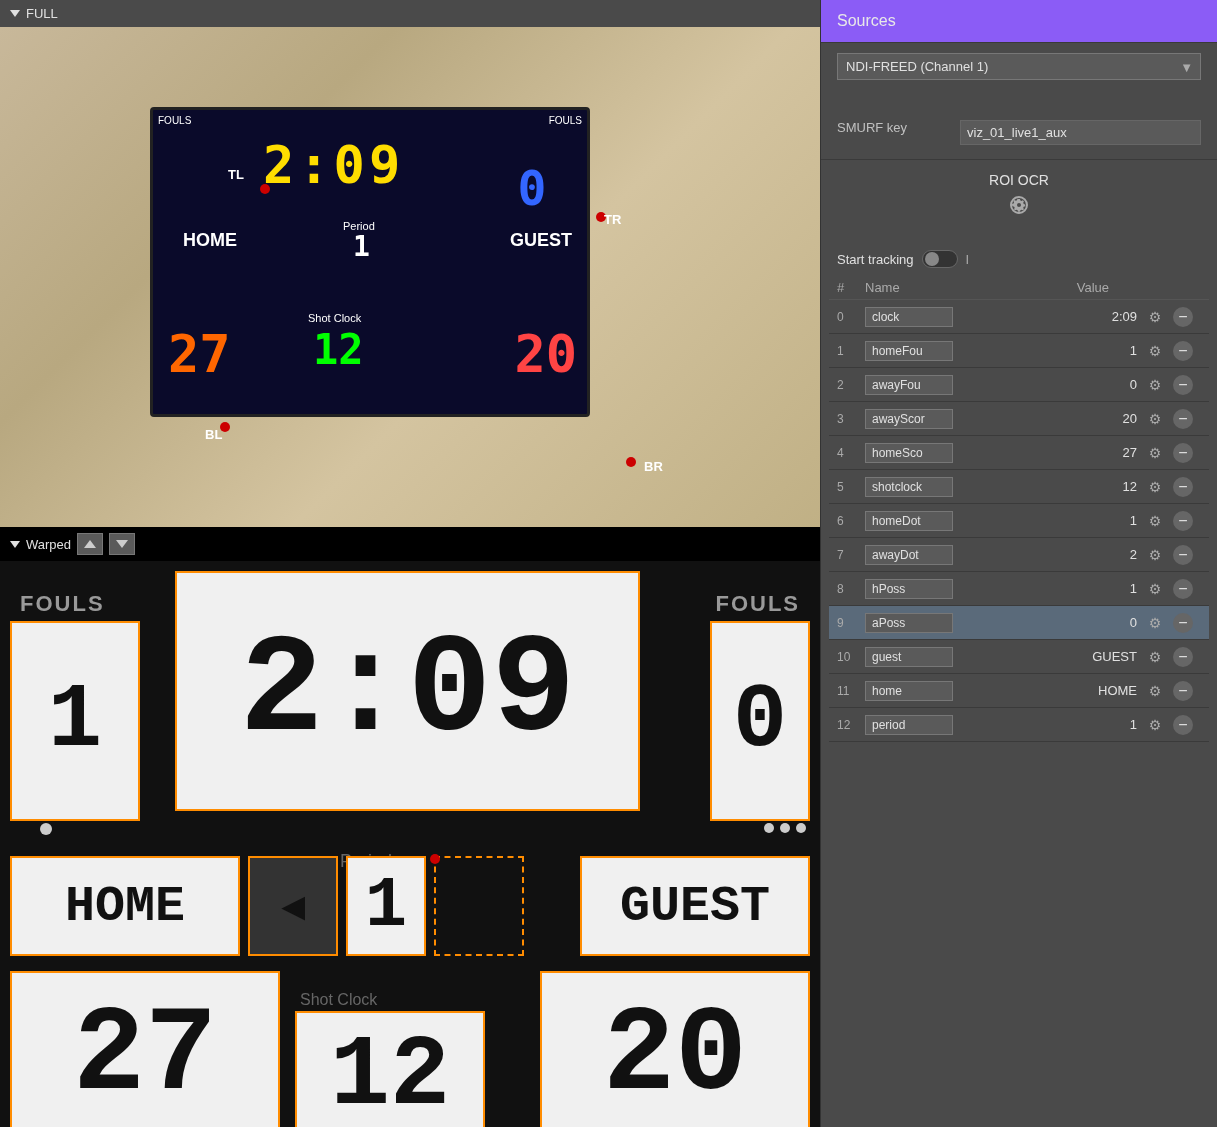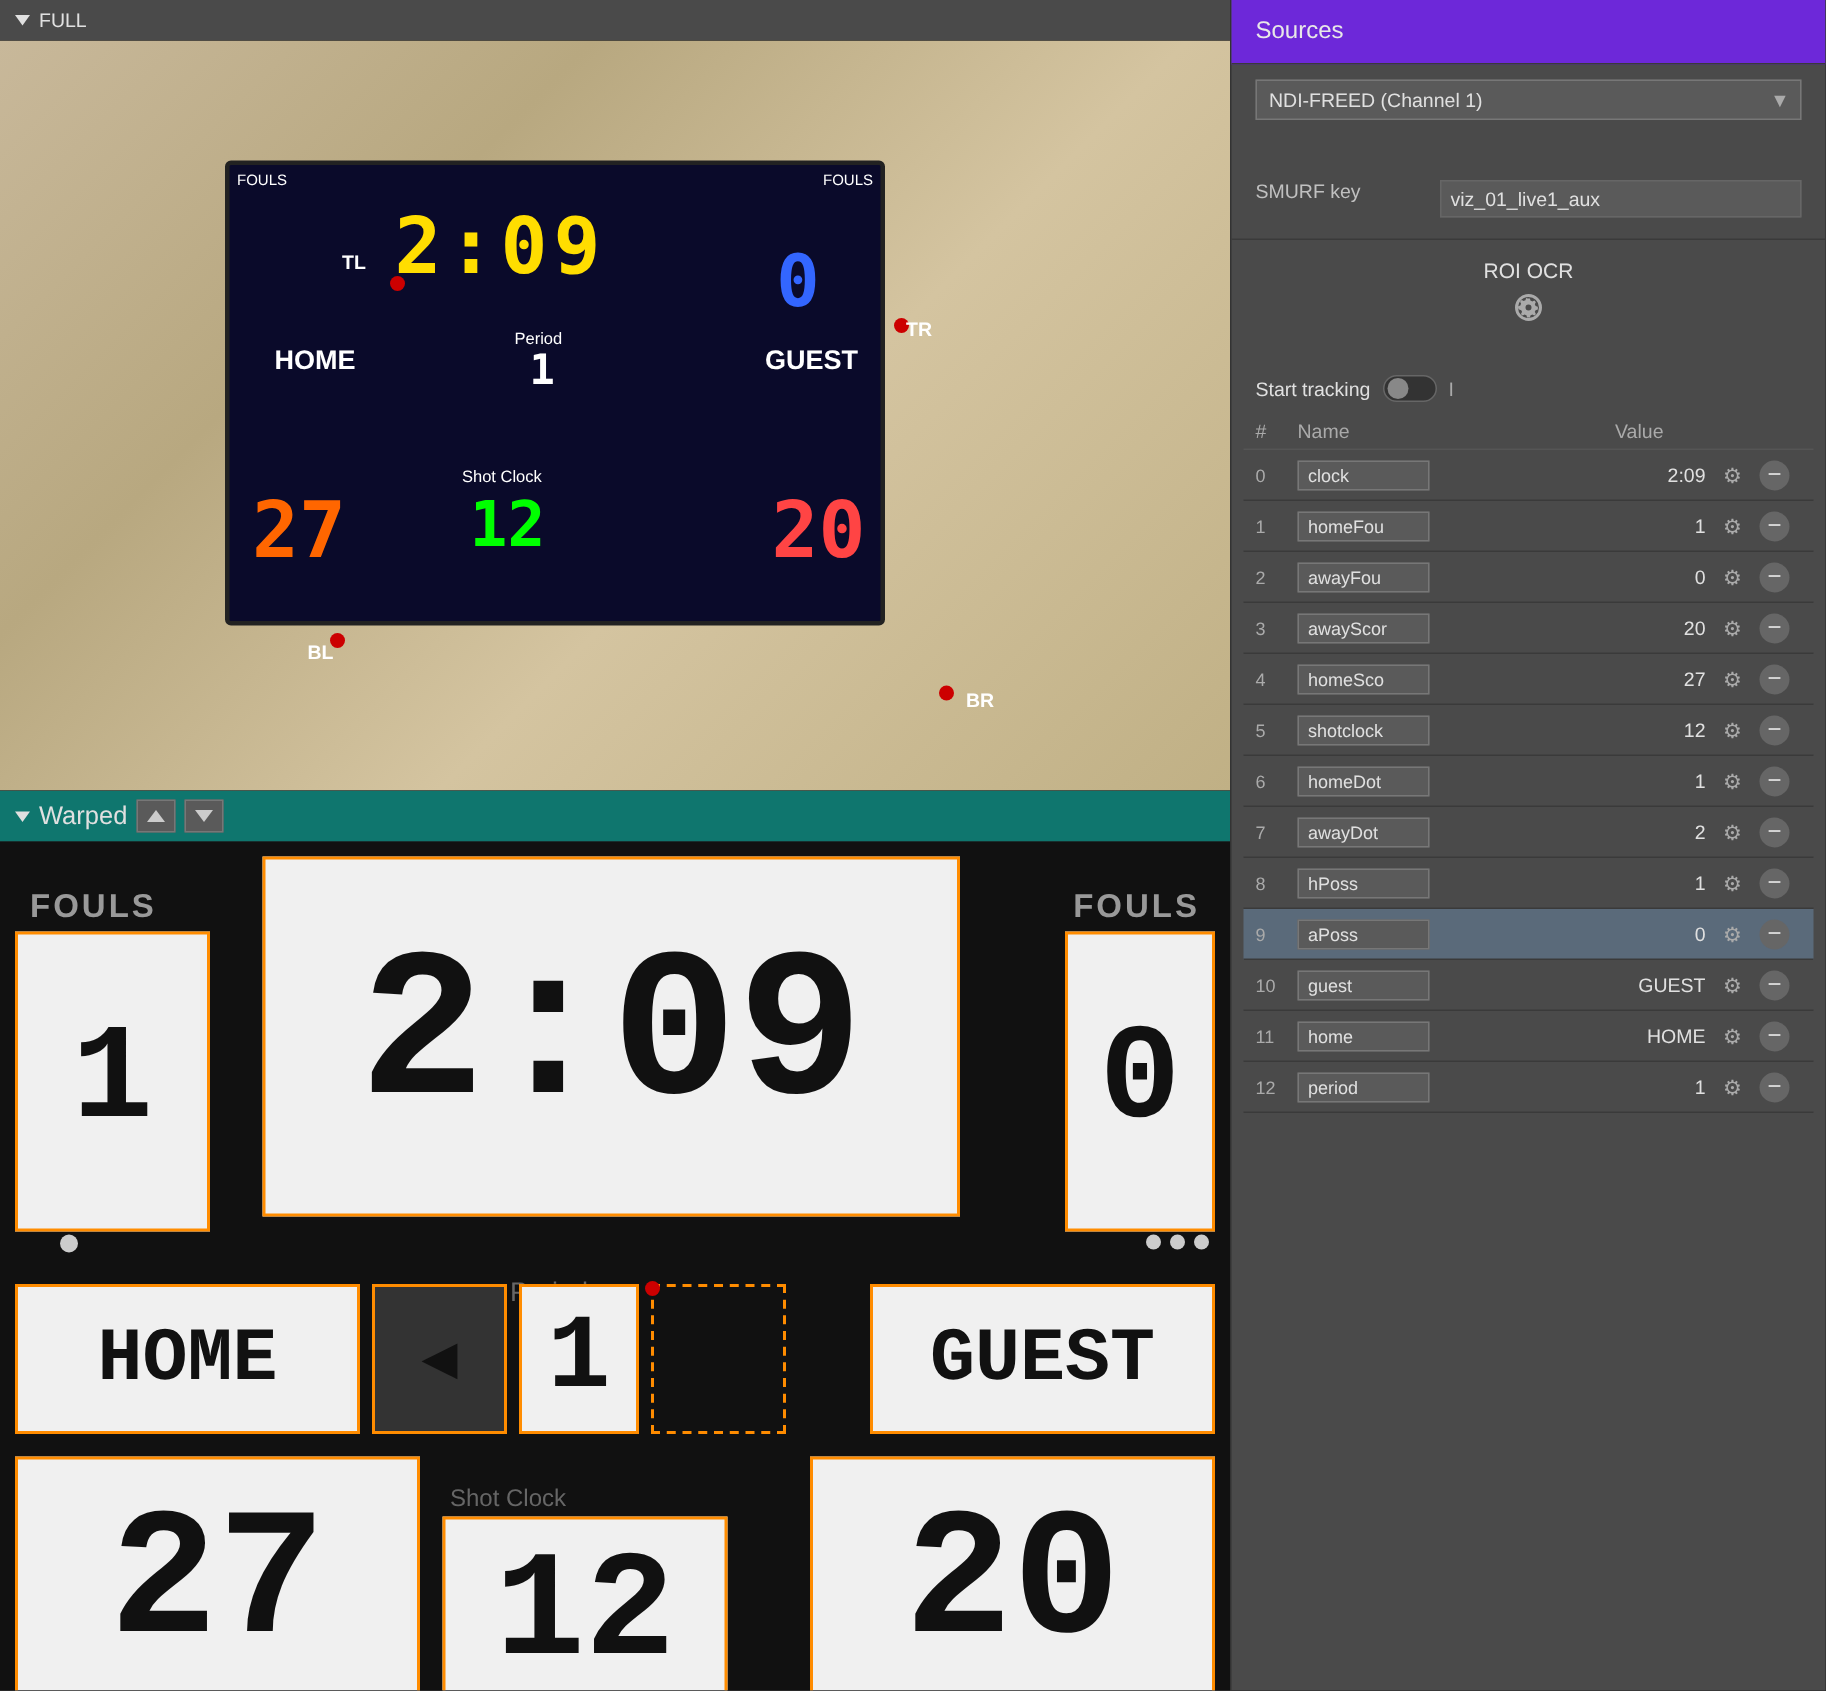--- a/index.html
+++ b/index.html
@@ -148,23 +148,23 @@
       color: white; font-size: 10px;
     }
     .sb-fouls-right {
       position: absolute;
       top: 5px; right: 5px;
       color: white; font-size: 10px;
     }
 
     
     .warped-header {
-      background: #0f766e;
+      background: #000000;
       padding: 6px 10px;
-      font-size: 17px;
+      font-size: 13px;
       color: #e0e0e0;
       display: flex;
       align-items: center;
       gap: 6px;
     }
     .warped-btn {
       width: 26px; height: 22px;
       background: #5a5a5a;
       border: 1px solid #777;
       display: flex; align-items: center; justify-content: center;
@@ -228,21 +228,21 @@
     
     .right-panel {
       width: 397px;
       background: #4a4a4a;
       display: flex;
       flex-direction: column;
       border-left: 1px solid #333;
     }
 
     .sources-header {
-      background: #6d28d9;
+      background: #8b5cf6;
       padding: 12px 16px;
       font-size: 16px;
       color: #e8e8e8;
       border-bottom: 1px solid #3a3a3a;
     }
 
     .sources-body {
       padding: 10px 16px;
       display: flex;
       flex-direction: column;

